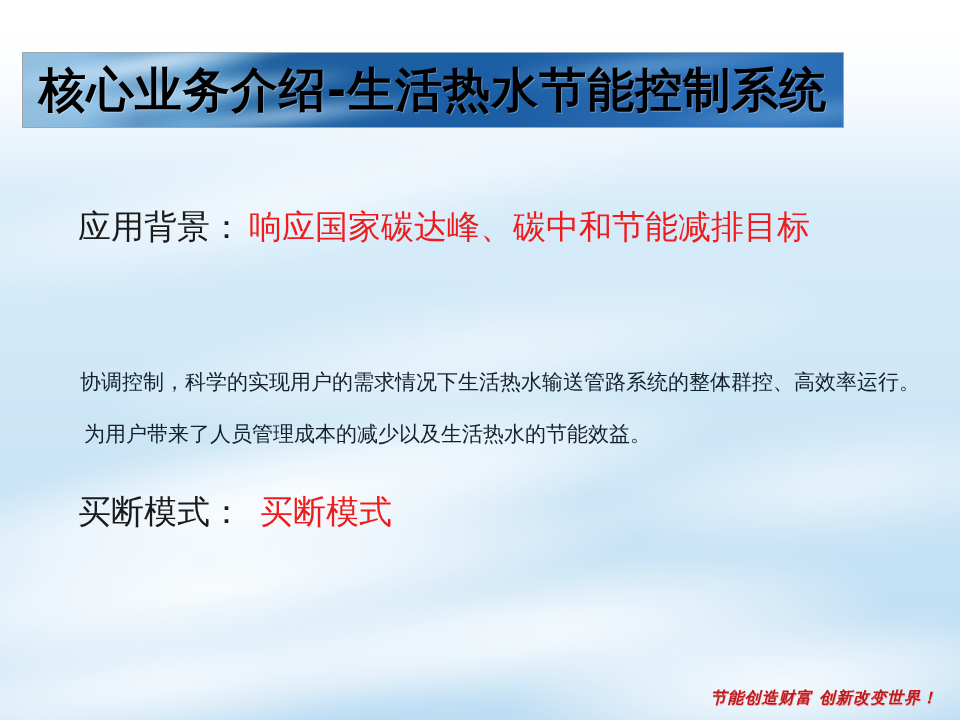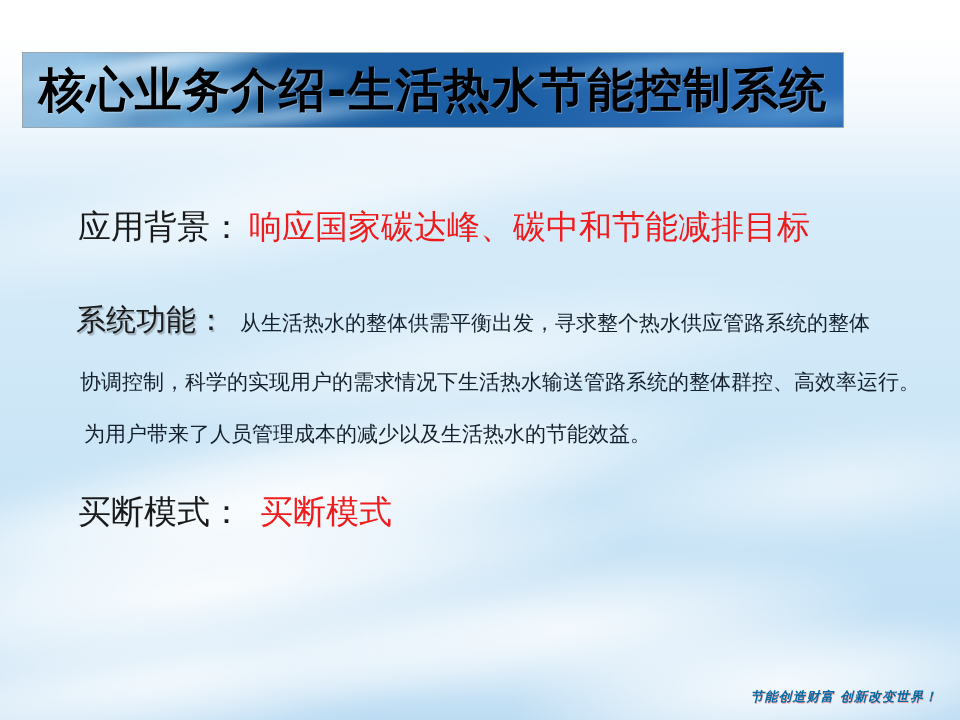--- a/index.html
+++ b/index.html
@@ -238,24 +238,24 @@
   #row-model .lbl { font-size: 33px; }
   #row-model .val-red { font-size: 33px; margin-left: 17px; }
 
   
   #footer-slogan {
     position: absolute;
     right: 22px;
     top: 688px;
     z-index: 5;
     font-family: "DejaVu Sans", "Liberation Sans", sans-serif;
-    font-size: 13px;
+    font-size: 16px;
     font-weight: bold;
     font-style: italic;
-    color: #0369a1;
+    color: #b91c1c;
     letter-spacing: 1px;
     white-space: nowrap;
     text-shadow: 0.5px 0.5px 0 rgba(255,120,120,0.6);
   }
 </style>
 </head>
 <body>
 
 <div id="slide">
 
@@ -278,23 +278,20 @@
     <div class="streak tstreak-5"></div>
     <span id="title-text">核心业务介绍-生活热水节能控制系统</span>
   </div>
 
   <div id="content">
 
     <div class="row" id="row-background">
       <span class="lbl">应用背景：</span><span class="val-red">响应国家碳达峰、碳中和节能减排目标</span>
     </div>
 
-    <div class="row" id="row-function">
-      <span class="lbl lbl-shadow">系统功能：</span><span class="val-dark">从生活热水的整体供需平衡出发，寻求整个热水供应管路系统的整体</span>
-    </div>
 
     <div class="row val-dark" id="body-line-2">协调控制，科学的实现用户的需求情况下生活热水输送管路系统的整体群控、高效率运行。</div>
 
     <div class="row val-dark" id="body-line-3">为用户带来了人员管理成本的减少以及生活热水的节能效益。</div>
 
     <div class="row" id="row-model">
       <span class="lbl">买断模式：</span><span class="val-red">买断模式</span>
     </div>
 
   </div>

